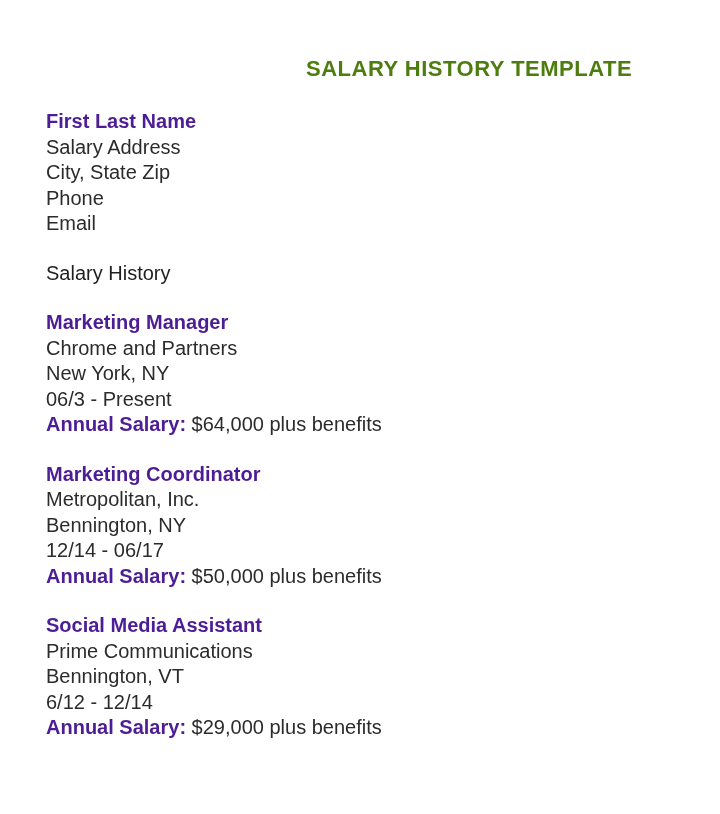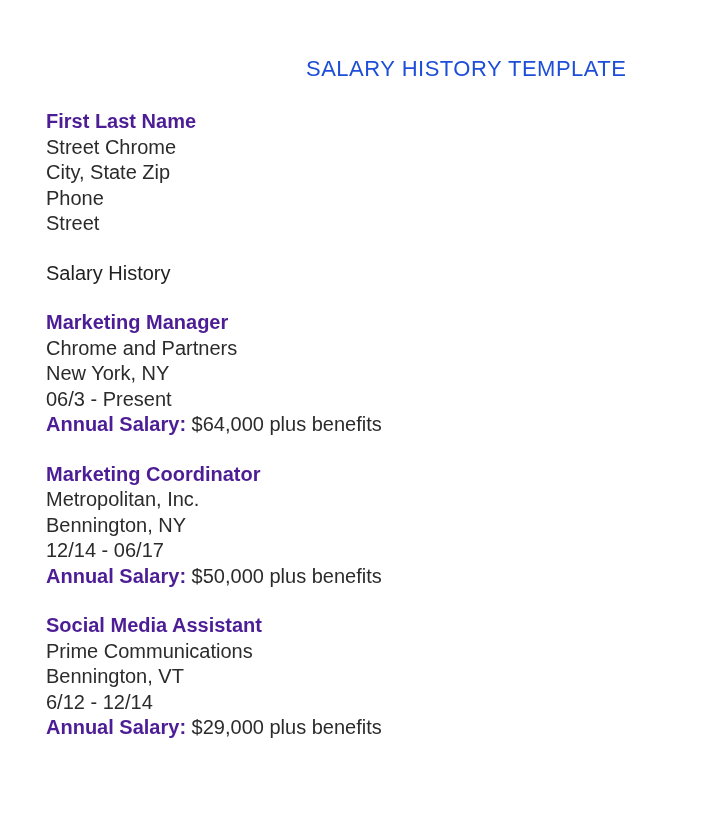--- a/index.html
+++ b/index.html
@@ -12,22 +12,22 @@
     height: 814px;
     overflow: hidden;
     font-family: "Liberation Sans", sans-serif;
     color: #2b2b2b;
   }
   .doc {
     padding: 56px 40px 40px 46px;
   }
   .doc-title {
     font-size: 22px;
-    font-weight: 400;
-    color: #1d4ed8;
+    font-weight: 700;
+    color: #4d7c0f;
     line-height: 26px;
     margin: 0 0 27px 260px;
     white-space: nowrap;
     letter-spacing: 0.5px;
   }
   .block {
     font-size: 20px;
     line-height: 25.5px;
     margin: 0 0 24px 0;
   }
@@ -51,24 +51,24 @@
 </style>
 </head>
 <body>
 
 <div class="doc">
 
   <h1 class="doc-title">SALARY HISTORY TEMPLATE</h1>
 
   <div class="block">
     <span class="line bold">First Last Name</span>
-    <span class="line">Street Chrome</span>
+    <span class="line">Salary Address</span>
     <span class="line">City, State Zip</span>
     <span class="line">Phone</span>
-    <span class="line">Street</span>
+    <span class="line">Email</span>
   </div>
 
   <h2 class="section-heading">Salary History</h2>
 
   <div class="block">
     <span class="line bold">Marketing Manager</span>
     <span class="line">Chrome and Partners</span>
     <span class="line">New York, NY</span>
     <span class="line">06/3 - Present</span>
     <span class="line"><span class="bold">Annual Salary:</span><span> $64,000 plus benefits</span></span>

